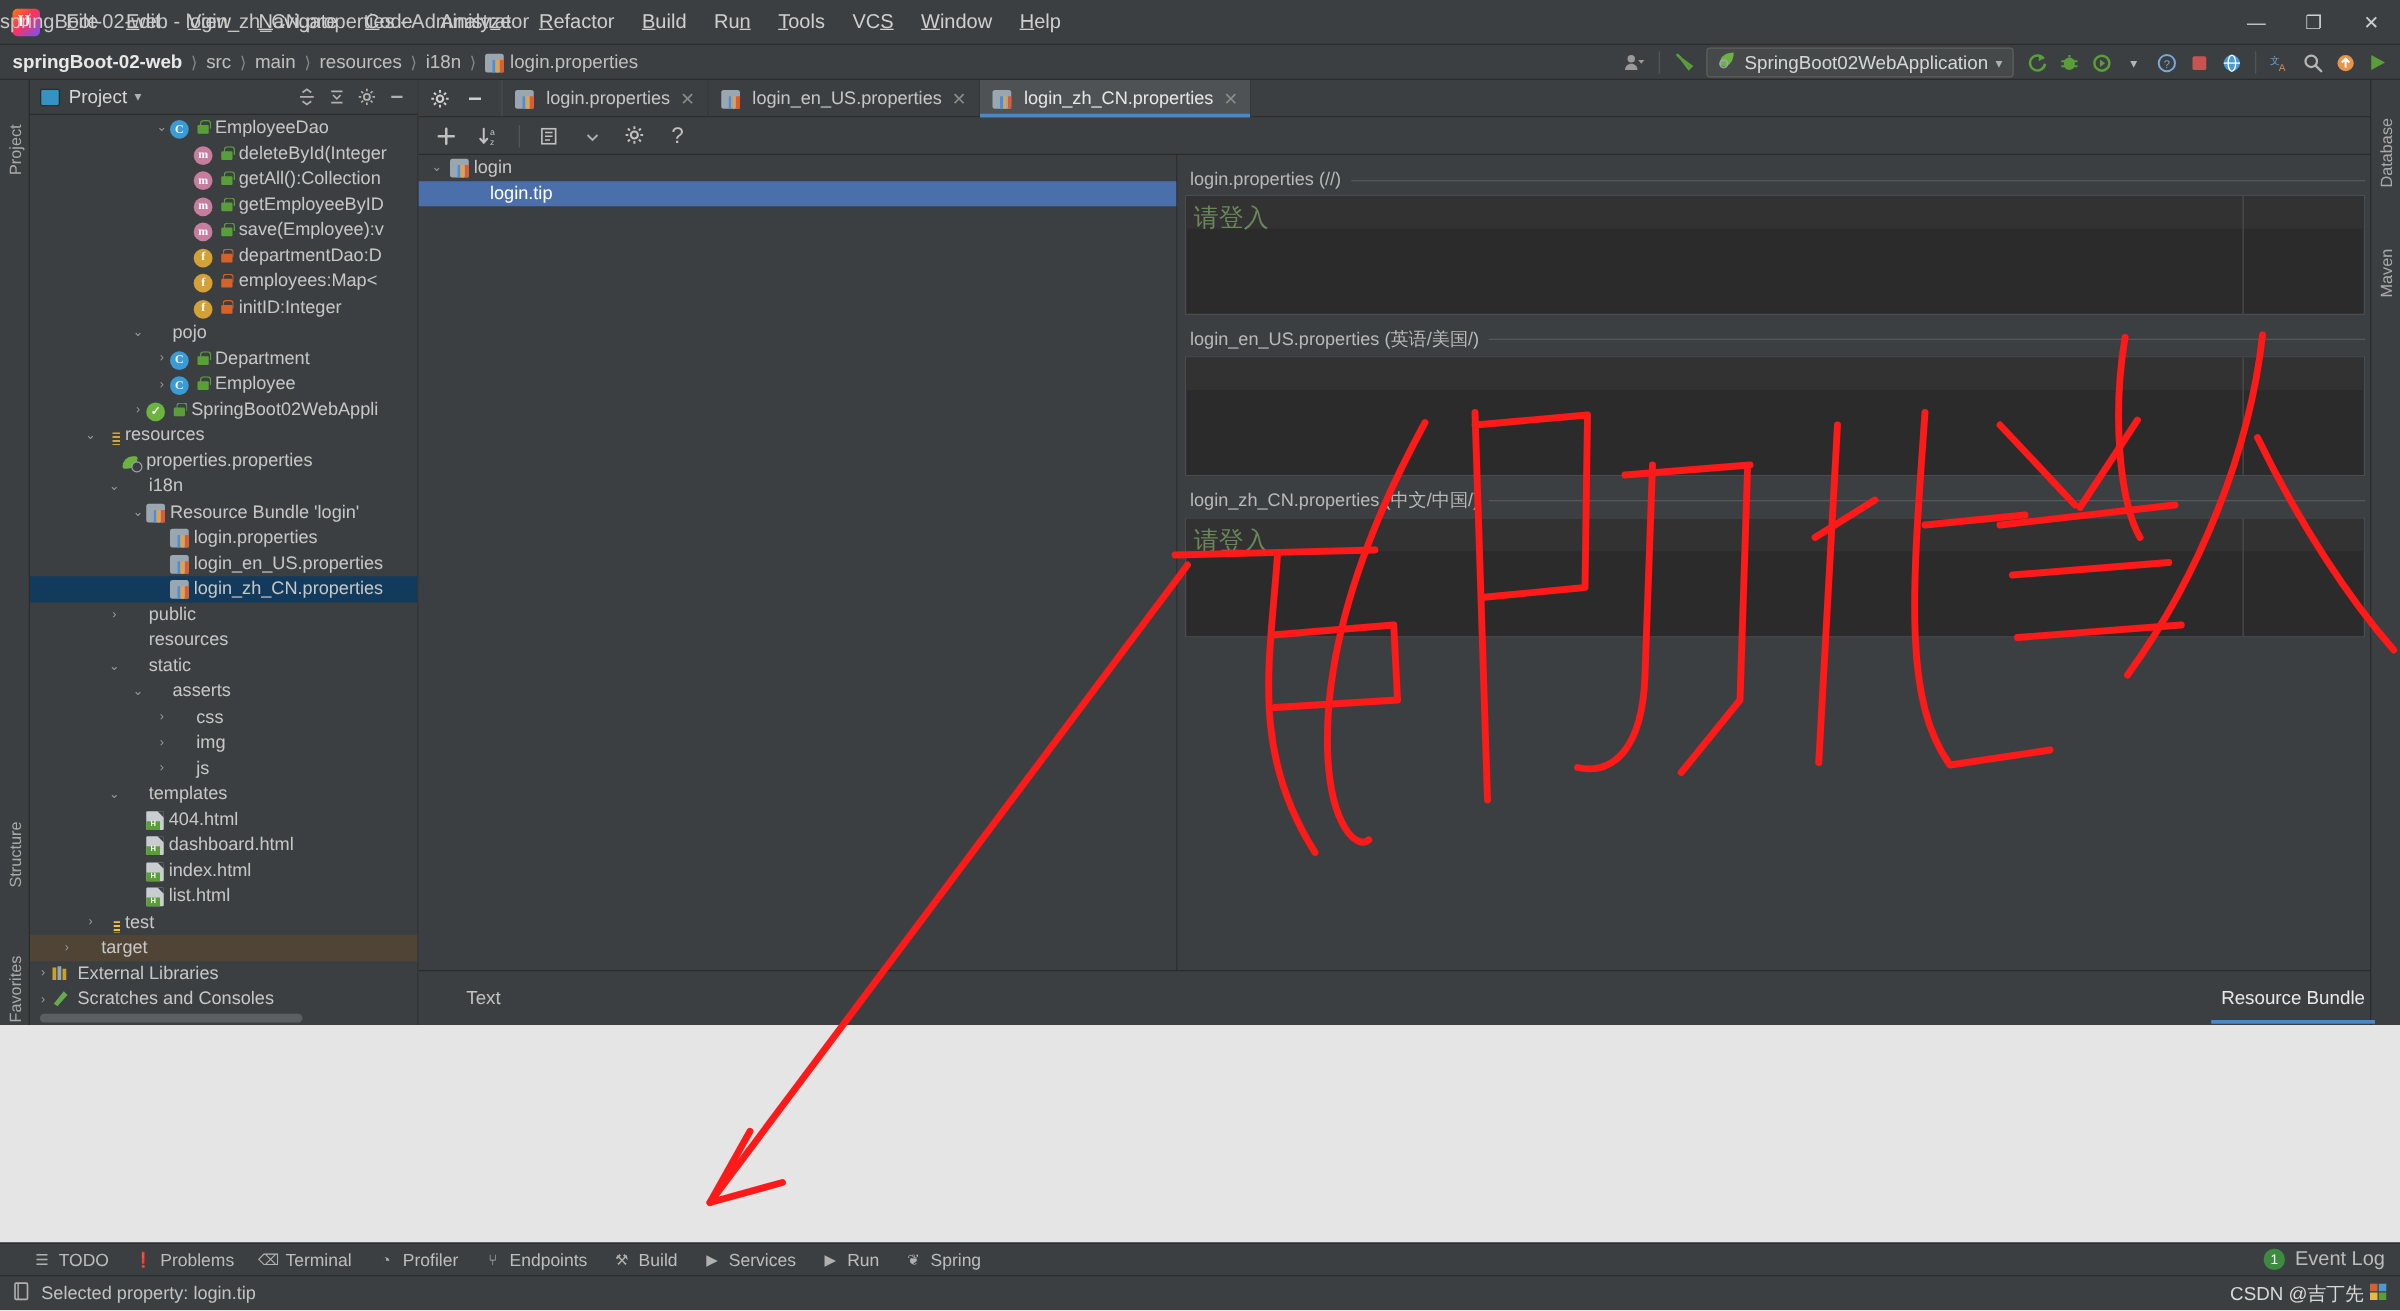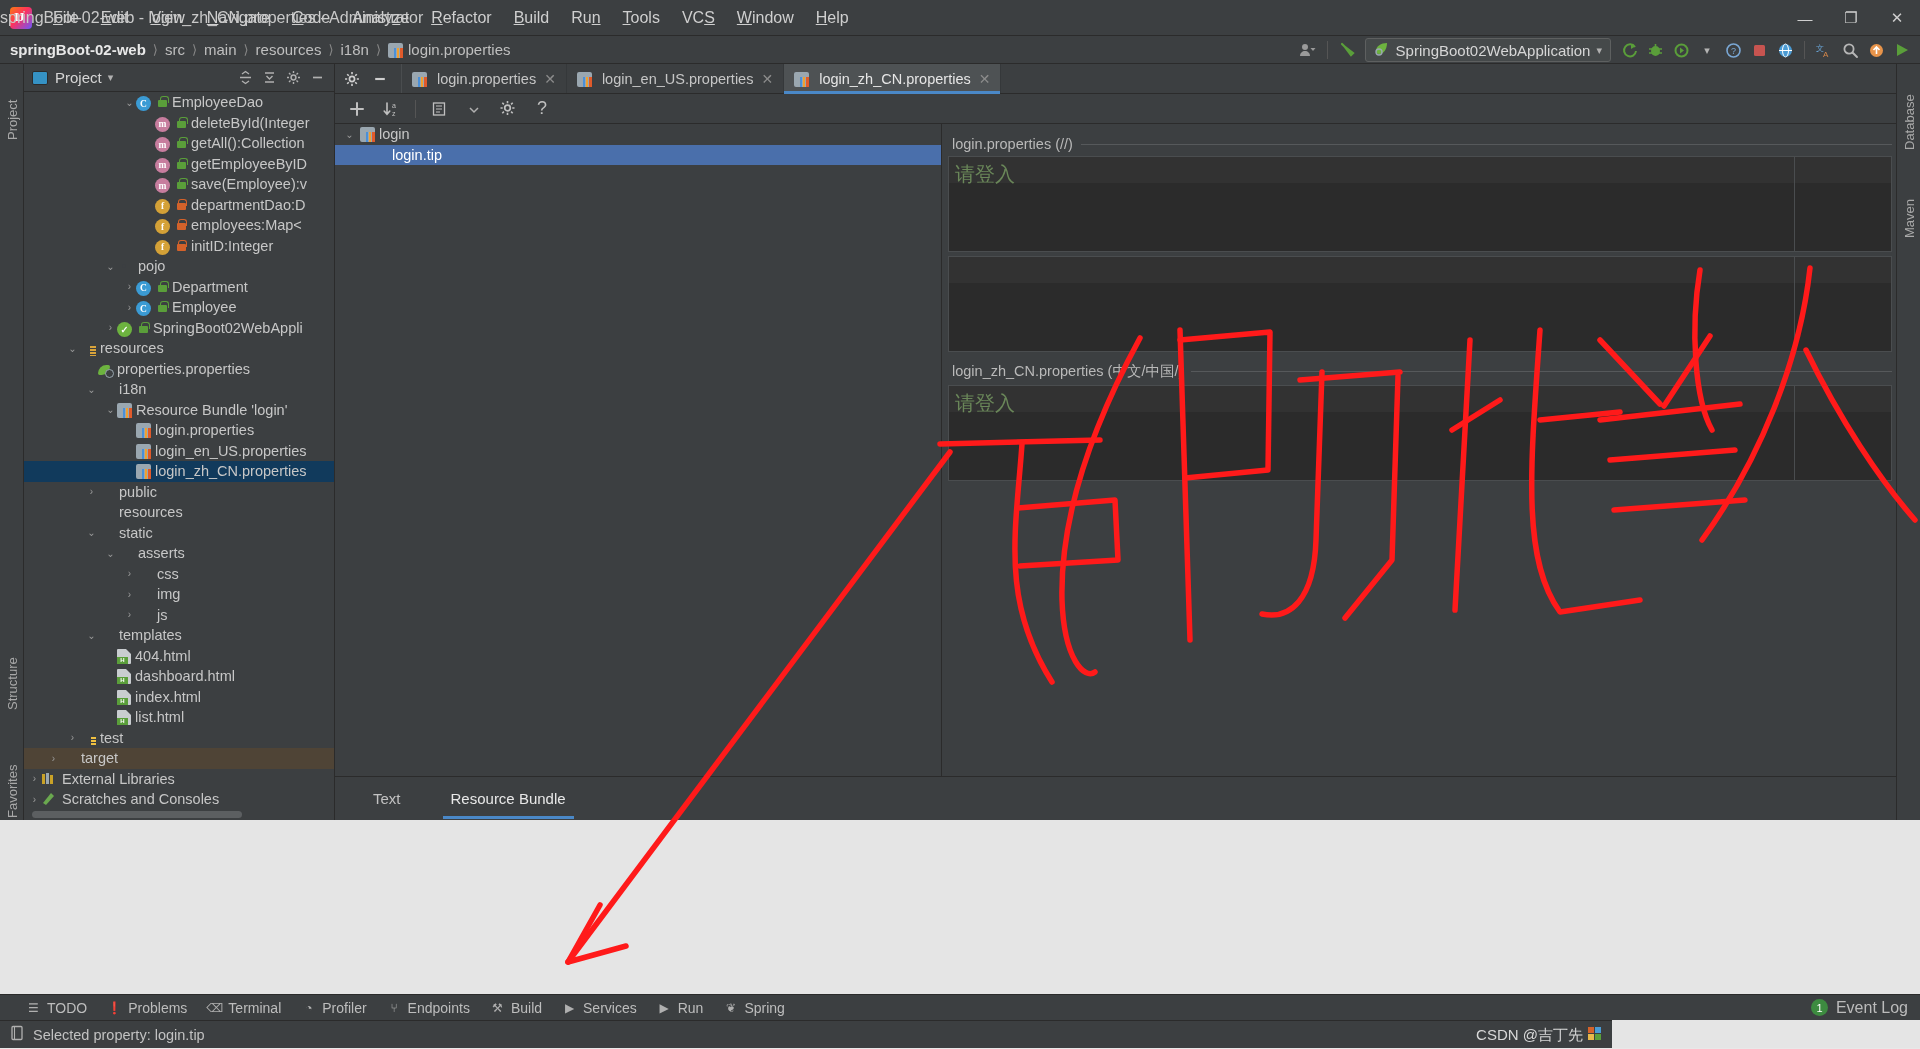--- a/index.html
+++ b/index.html
@@ -154,39 +154,39 @@
   .valtitle { display:flex; align-items:center; gap:8px; font-size:14.5px; color:#b9b9b9; padding: 6px 0 4px 4px; }
   .valtitle .line { flex:1; height:1px; background:#56595b; }
   .valbox { height: 96px; background:#2b2b2b; border:1px solid #4a4d4f; position:relative; }
   .valbox .gutterline { position:absolute; left:0; right:0; top:0; height:26px; background:#323232; }
   .valtext { position:relative; padding: 4px 6px; font-size:20px; color:#6a8759; }
   .valtext.mono { font-family:"Liberation Mono", monospace; font-size:14.5px; letter-spacing:0.4px; }
   .valbox .colsep { position:absolute; top:0; bottom:0; width:1px; background:#4a4d4f; }
 
   
   .edbottom { position:absolute; left:0; right:0; bottom:0; height:44px; display:flex; align-items:center;
-     gap: 42px; padding-left: 34px; border-top:1px solid #2b2b2b; }
+     gap: 12px; padding-left: 34px; border-top:1px solid #2b2b2b;justify-content:space-between; }
   .edtab { font-size:15px; color:#c2c2c2; padding: 6px 4px; position:relative; }
   .edtab.active { color:#e8e8e8; }
   .edtab.active::after{content:'';position:absolute;left:-4px;right:-4px;bottom:-6px;height:3px;background:#4a88c7;}
 
   
   .bottombar {
     position:absolute; left:0; bottom:29px; width:1920px; height:26px;
     background:#3c3f41; border-top:1px solid #2b2b2b; display:flex; align-items:center; padding-left:26px; gap:20px;
   }
   .bwin { display:flex; align-items:center; gap:6px; font-size:14px; color:#bdbdbd; }
   .bwin .bi { width:15px; height:15px; display:flex; align-items:center; justify-content:center; font-size:12px; color:#b0b0b0;}
   .bright { margin-left:auto; display:flex; align-items:center; gap:8px; padding-right:12px; }
   .evbadge { width:17px;height:17px;border-radius:50%;background:#3d8b40;color:#fff;font-size:11px;
      display:flex;align-items:center;justify-content:center;}
 
   
   .statusbar {
-    position:absolute; left:0; bottom:0; width:1612px; height:29px; background:#3c3f41;
+    position:absolute; left:0; bottom:0; width:1920px; height:29px; background:#3c3f41;
     border-top:1px solid #2b2b2b; display:flex; align-items:center; padding-left:10px; gap:8px;
   }
   .statustext { font-size:14.5px; color:#c2c2c2; }
   .csdn { margin-left:auto; padding-right:10px; font-size:15px; color:#d8d8d8; display:flex; align-items:center; gap:4px;}
 
   
   .annot { position:absolute; left:0; top:0; width:1920px; height:1049px; pointer-events:none; }
 
   .taskbar-peek { position:absolute; left:0; bottom:-9px; width:1920px; height:10px; background:#e8e8e8; }
 </style>
@@ -683,20 +683,24 @@
               <span>login.properties (//)</span>
               <span class="line"></span>
             </div>
             <div class="valbox">
               <div class="gutterline"></div>
               <div class="colsep" style="right:96px;"></div>
               <div class="valtext">请登入</div>
             </div>
           </div>
           <div class="valgroup">
+            <div class="valtitle">
+              <span>login_en_US.properties (英语/美国/)</span>
+              <span class="line"></span>
+            </div>
             <div class="valbox">
               <div class="gutterline"></div>
               <div class="colsep" style="right:96px;"></div>
             </div>
           </div>
           <div class="valgroup">
             <div class="valtitle">
               <span>login_zh_CN.properties (中文/中国/)</span>
               <span class="line"></span>
             </div>

